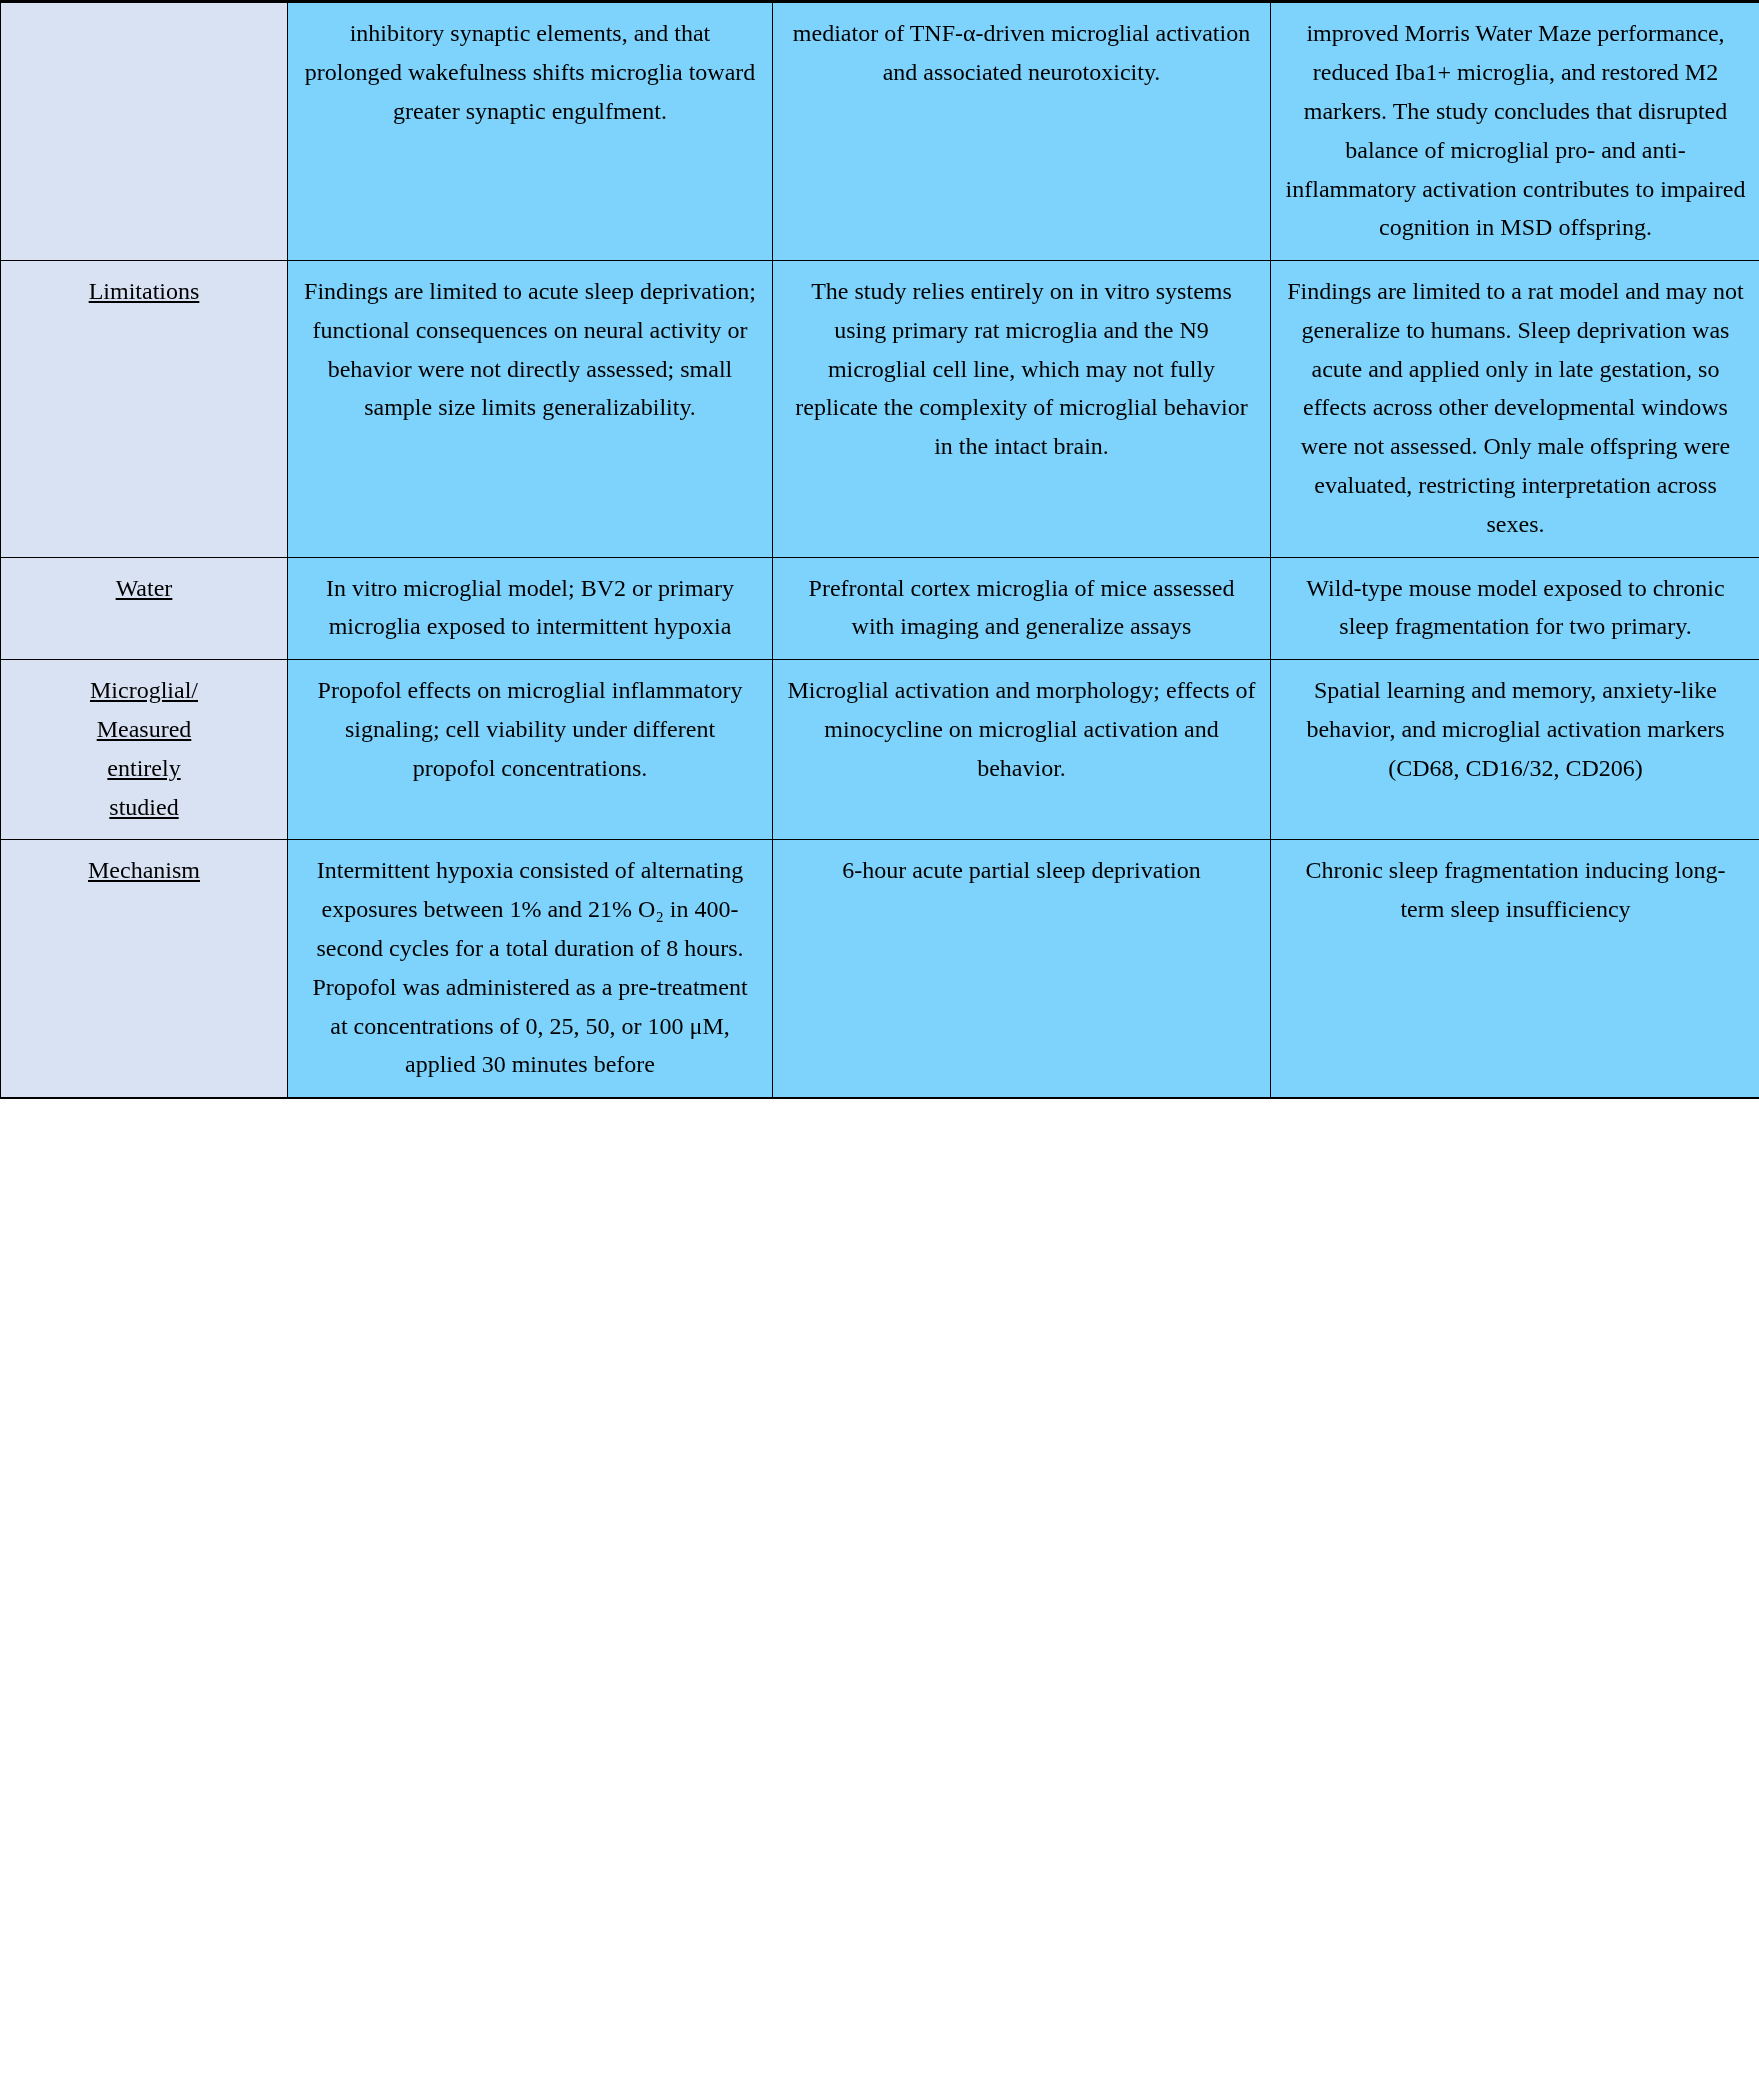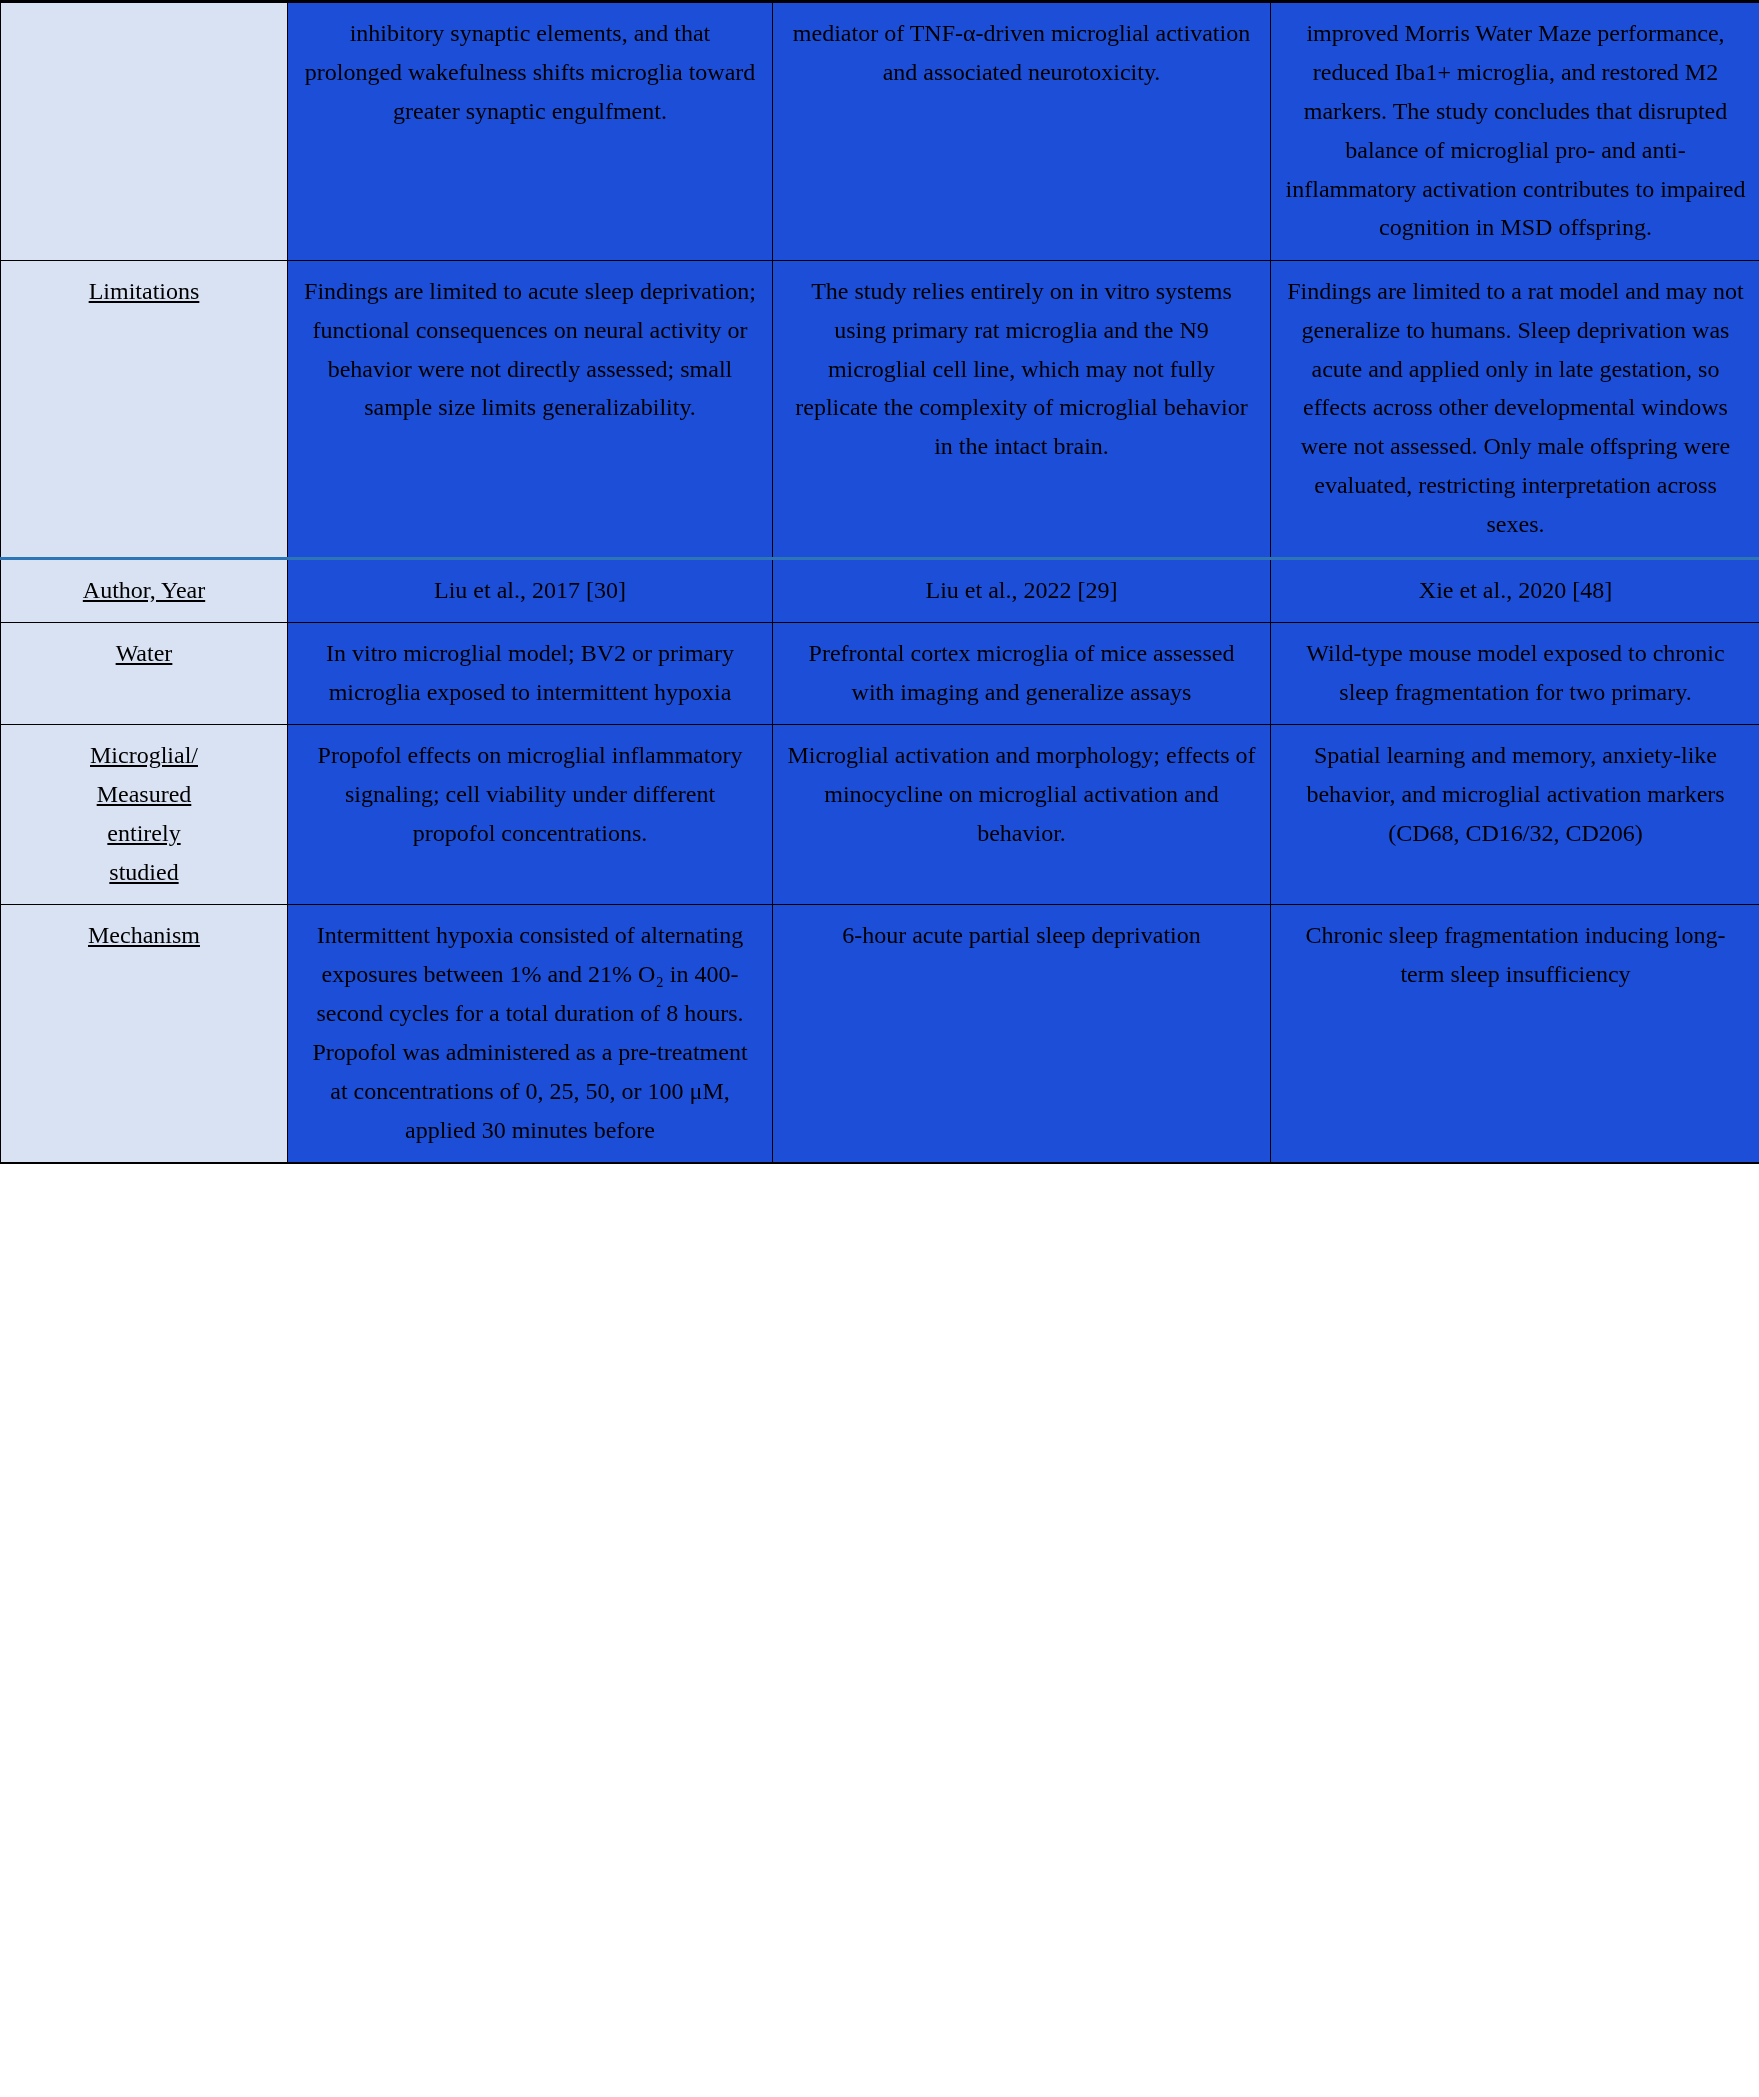--- a/index.html
+++ b/index.html
@@ -42,21 +42,21 @@
   }
   
   td.label-cell {
     background: #d9e2f3;
     border-left: 1.7px solid #000000;
     border-right: 1.7px solid #000000;
     text-align: center;
     padding-top: 11px;
   }
   td.body-cell {
-    background: #1d4ed8;
+    background: #7dd3fc;
   }
   tr.rule-blue > td  { border-top: 3.8px solid #2e75b6; }
   tr.rule-thin > td  { border-top: 1.7px solid #000000; }
   tr.last-row > td   { border-bottom: 2.5px solid #000000; }
 
   
   tr.continued > td  { border-top: 3.8px solid #000000; }
 
   
   table.review-table tr > td:first-child { border-left: 1.7px solid #000000; text-decoration: underline; }
@@ -101,34 +101,20 @@
           <span class="cell-text">Findings are limited to acute sleep deprivation; functional consequences on neural activity or behavior were not directly assessed; small sample size limits generalizability.</span>
         </td>
         <td class="body-cell">
           <span class="cell-text">The study relies entirely on in vitro systems using primary rat microglia and the N9 microglial cell line, which may not fully replicate the complexity of microglial behavior in the intact brain.</span>
         </td>
         <td class="body-cell">
           <span class="cell-text">Findings are limited to a rat model and may not generalize to humans. Sleep deprivation was acute and applied only in late gestation, so effects across other developmental windows were not assessed. Only male offspring were evaluated, restricting interpretation across sexes.</span>
         </td>
       </tr>
 
-      <tr class="rule-blue">
-        <td class="label-cell">
-          <span class="cell-text">Author, Year</span>
-        </td>
-        <td class="body-cell">
-          <span class="cell-text">Liu et al., 2017 [30]</span>
-        </td>
-        <td class="body-cell">
-          <span class="cell-text">Liu et al., 2022 [29]</span>
-        </td>
-        <td class="body-cell">
-          <span class="cell-text">Xie et al., 2020 [48]</span>
-        </td>
-      </tr>
 
       <tr class="rule-thin">
         <td class="label-cell">
           <span class="cell-text">Water</span>
         </td>
         <td class="body-cell">
           <span class="cell-text">In vitro microglial model; BV2 or primary microglia exposed to intermittent hypoxia</span>
         </td>
         <td class="body-cell">
           <span class="cell-text">Prefrontal cortex microglia of mice assessed with imaging and generalize assays</span>

